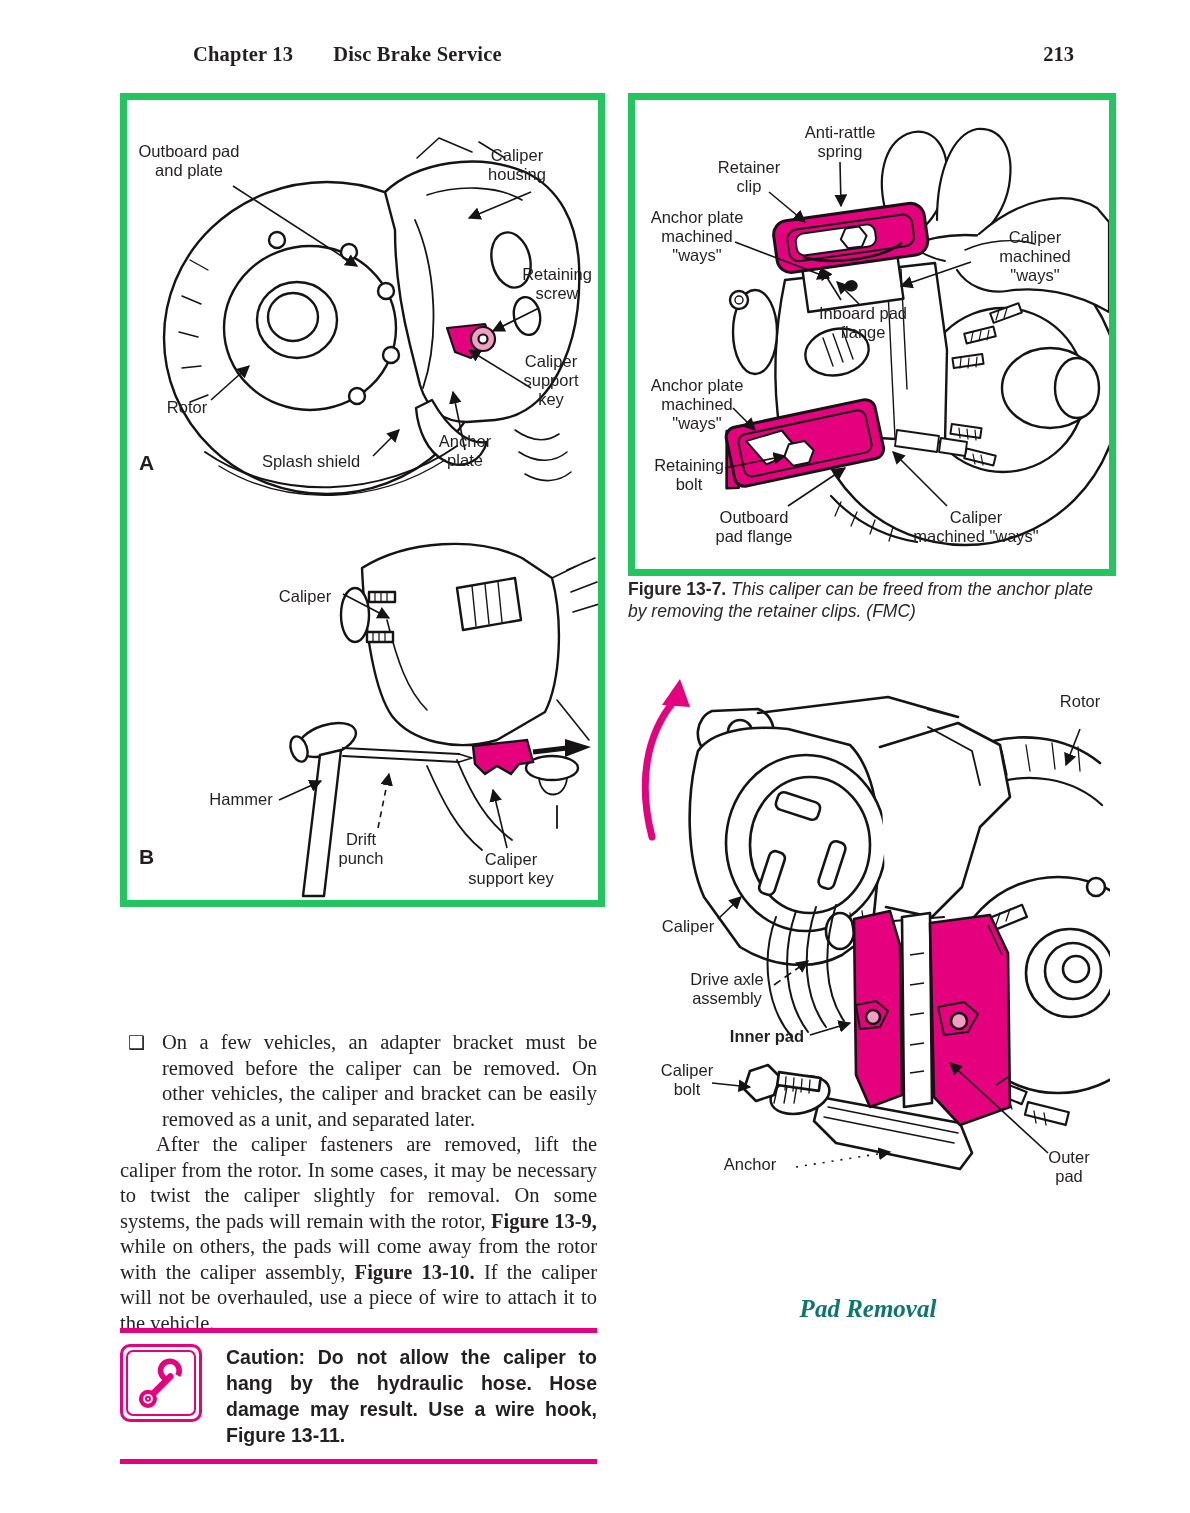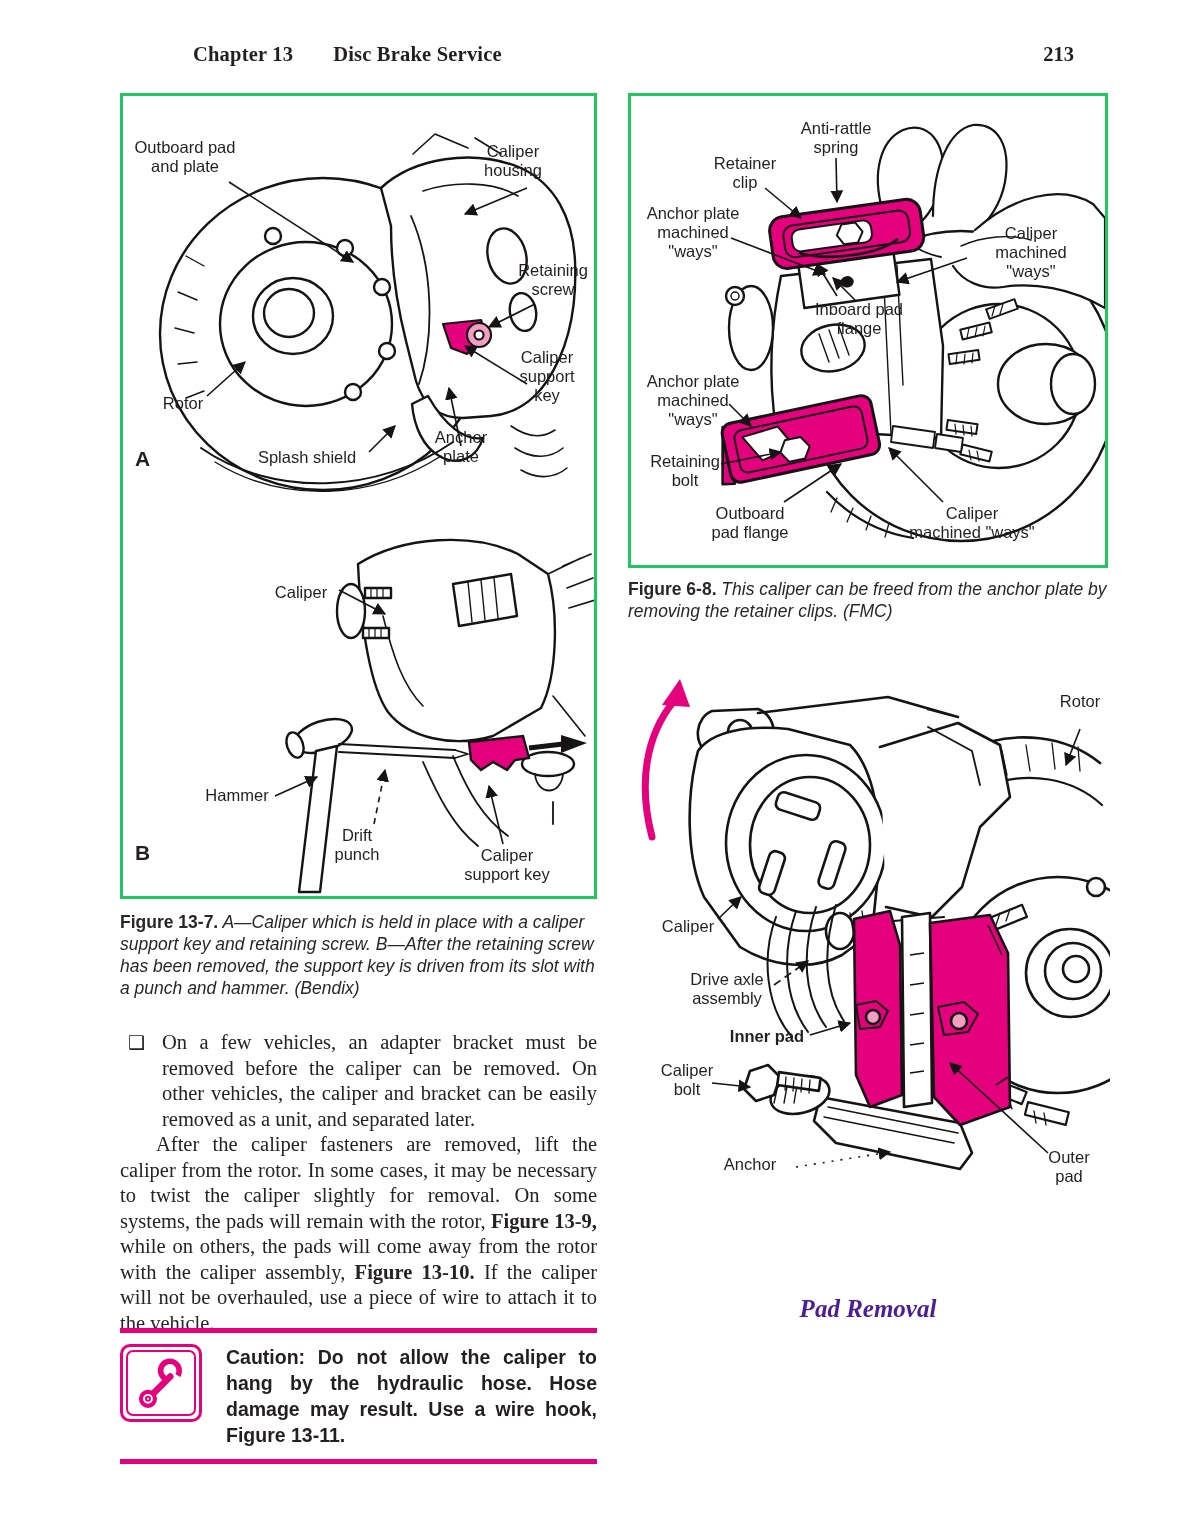--- a/index.html
+++ b/index.html
@@ -4,21 +4,21 @@
 <style>
   html,body{margin:0;padding:0;background:#ffffff;}
   .page{position:relative;width:1166px;height:1513px;background:#fff;overflow:hidden;
         font-family:"Liberation Sans",sans-serif;color:#1e1b1c;}
   
   .running-head{position:absolute;top:44px;left:193px;font:bold 20.5px/1 "Liberation Serif",serif;
                 color:#231f20;letter-spacing:.2px;}
   .running-head .gap{display:inline-block;width:40px;}
   .folio{position:absolute;top:44px;right:92px;font:bold 20.5px/1 "Liberation Serif",serif;color:#231f20;}
   
-  .figbox{position:absolute;border:3px solid #22c55e;background:#fff;}
+  .figbox{position:absolute;border:7px solid #22c55e;background:#fff;}
   .fig-label{position:absolute;transform:translateX(-50%);text-align:center;
              font:16.5px/1.16 "Liberation Sans",sans-serif;color:#231f20;white-space:pre-line;}
   .fig-letter{position:absolute;font:bold 21px/1 "Liberation Sans",sans-serif;color:#231f20;}
   .art{position:absolute;left:0;top:0;}
   .art path,.art ellipse,.art circle,.art line,.art rect,.art polyline{vector-effect:non-scaling-stroke;}
   
   .caption{position:absolute;font:italic 17.5px/22px "Liberation Sans",sans-serif;color:#2a2627;
            text-align:left;margin:0;}
   .cap-lead{font-style:normal;font-weight:bold;}
   
@@ -30,21 +30,21 @@
   
   .caution{position:absolute;border-top:5px solid #e5007d;border-bottom:5px solid #e5007d;
            display:flex;align-items:flex-start;padding:11px 0;}
   .caution-icon-outer{flex:0 0 auto;border:3px solid #e5007d;border-radius:10px;padding:3px;background:#fff;}
   .caution-icon-inner{border:2px solid #e5007d;border-radius:7px;width:66px;height:62px;
                       display:flex;align-items:center;justify-content:center;}
   .caution-text{flex:1 1 auto;margin-left:24px;font:bold 19.5px/26px "Liberation Sans",sans-serif;
                 color:#231f20;text-align:justify;}
   
   .section-heading{position:absolute;font:bold italic 25px/1.2 "Liberation Serif",serif;
-                   color:#4c1d95;text-align:center;margin:0;}
+                   color:#0f766e;text-align:center;margin:0;}
 </style>
 </head>
 <body>
 
 <div class="page">
 
   <div class="running-head">
     <span>Chapter 13</span><span class="gap"></span><span>Disc Brake Service</span>
   </div>
   <div class="folio">213</div>
@@ -157,23 +157,20 @@
     <div class="fig-letter" style="left:12px;top:352px;">A</div>
 
     <div class="fig-label" style="left:178px;top:487px;">Caliper</div>
     <div class="fig-label" style="left:114px;top:690px;">Hammer</div>
     <div class="fig-label" style="left:234px;top:730px;">Drift
 punch</div>
     <div class="fig-label" style="left:384px;top:750px;">Caliper support key</div>
     <div class="fig-letter" style="left:12px;top:746px;">B</div>
   </div>
 
-  <p class="caption" style="left:120px;top:911px;width:477px;">
-    <span class="cap-lead">Figure 13-7.</span><span> A—Caliper which is held in place with a caliper support key and retaining screw. B—After the retaining screw has been removed, the support key is driven from its slot with a punch and hammer. (Bendix)</span>
-  </p>
 
   <div class="bodycopy" style="left:120px;top:1030px;width:477px;">
     <p class="bullet-para">
       <span class="bullet-mark">❑</span><span>On a few vehicles, an adapter bracket must be removed before the caliper can be removed. On other vehicles, the caliper and bracket can be easily removed as a unit, and separated later.</span>
     </p>
     <p class="indent-para"><span>After the caliper fasteners are removed, lift the caliper from the rotor. In some cases, it may be necessary to twist the caliper slightly for removal. On some systems, the pads will remain with the rotor, </span><span class="b">Figure 13-9,</span><span> while on others, the pads will come away from the rotor with the caliper assembly, </span><span class="b">Figure 13-10.</span><span> If the caliper will not be overhauled, use a piece of wire to attach it to the vehicle.</span></p>
   </div>
 
   <div class="caution" style="left:120px;top:1328px;width:477px;">
     <div class="caution-icon-outer">
@@ -283,21 +280,21 @@
 "ways"</div>
     <div class="fig-label" style="left:54px;top:356px;">Retaining
 bolt</div>
     <div class="fig-label" style="left:119px;top:408px;">Outboard
 pad flange</div>
     <div class="fig-label" style="left:341px;top:408px;">Caliper
 machined "ways"</div>
   </div>
 
   <p class="caption" style="left:628px;top:578px;width:480px;">
-    <span class="cap-lead">Figure 6-8.</span><span> This caliper can be freed from the anchor plate by removing the retainer clips. (FMC)</span>
+    <span class="cap-lead">Figure 13-7.</span><span> This caliper can be freed from the anchor plate by removing the retainer clips. (FMC)</span>
   </p>
 
   <div style="position:absolute;left:628px;top:655px;width:482px;height:545px;">
     <svg class="art" width="482" height="545" viewBox="0 0 482 545">
       <defs>
         <marker id="ah9" viewBox="0 0 10 10" refX="9" refY="5" markerWidth="8" markerHeight="8" orient="auto-start-reverse">
           <path d="M0,0 L10,5 L0,10 z" fill="#161314"></path>
         </marker>
       </defs>
 

